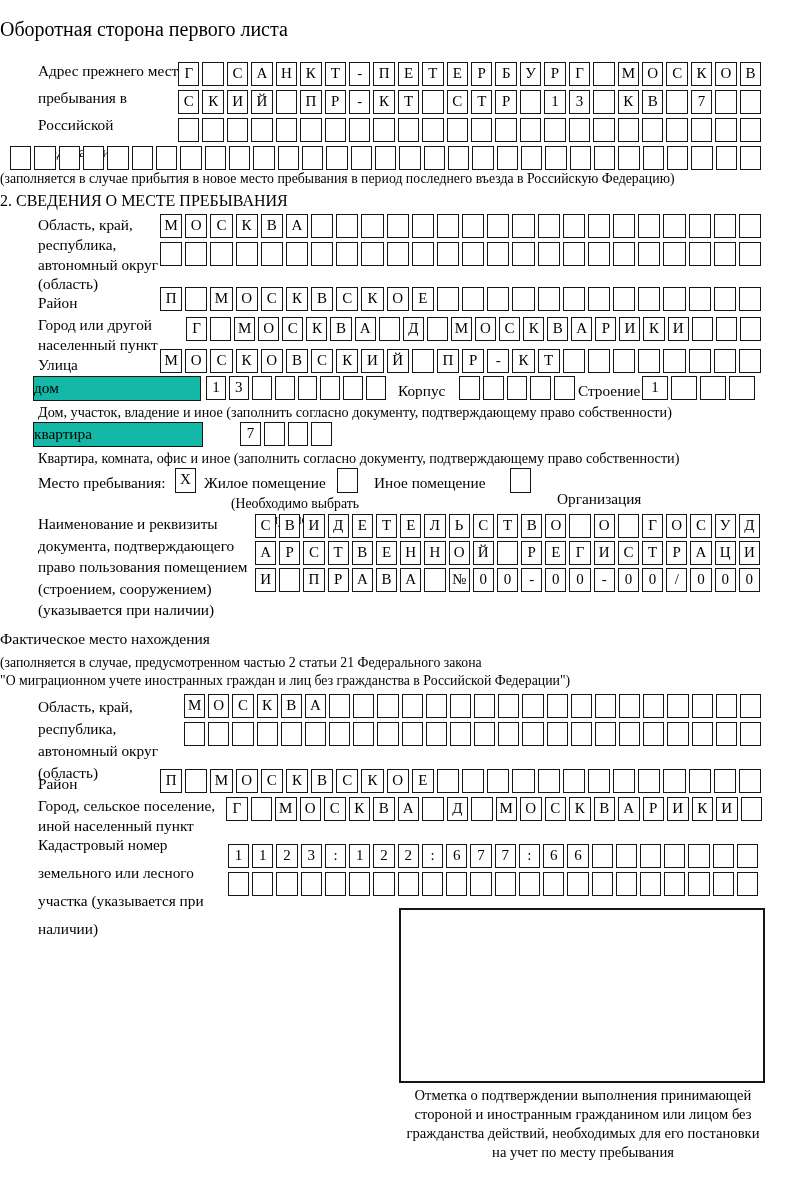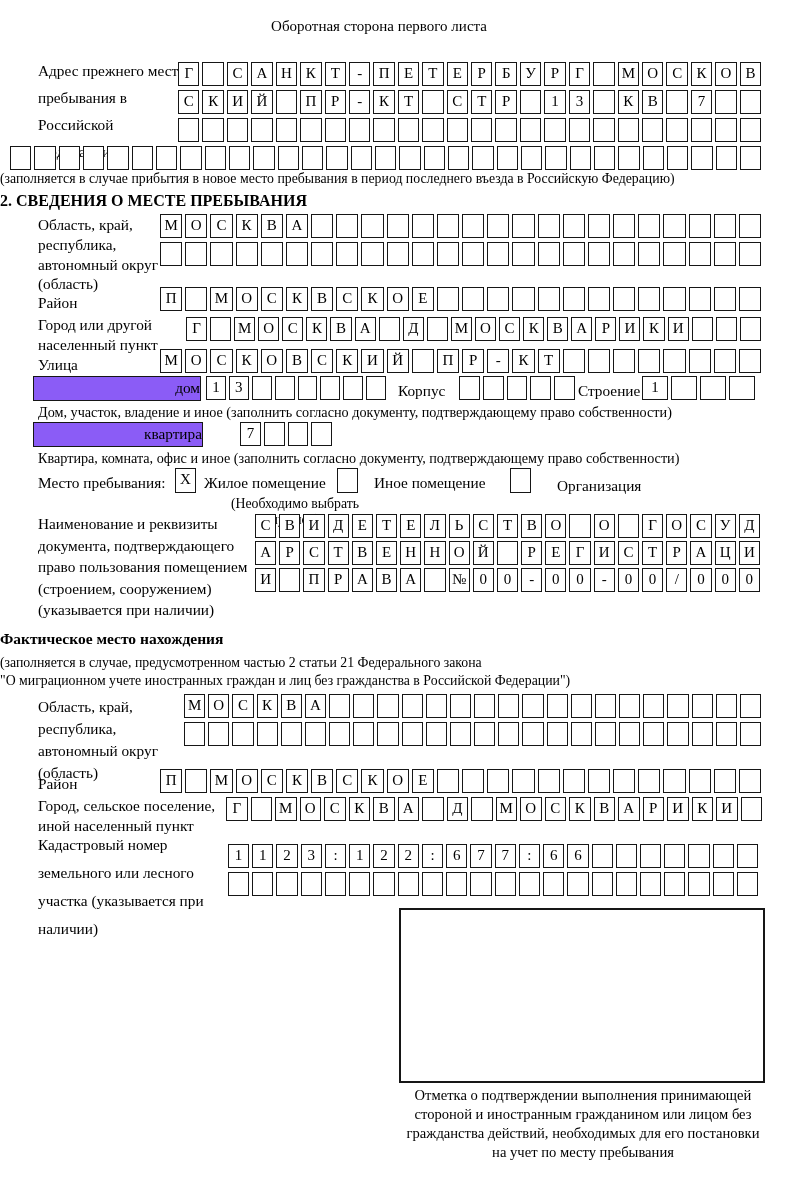--- a/index.html
+++ b/index.html
@@ -5,40 +5,40 @@
   * { margin:0; padding:0; box-sizing:border-box; }
   html,body { background:#ffffff; }
   body {
     width:800px; height:1180px; position:relative;
     font-family:"Liberation Serif", serif; color:#000;
   }
   .abs { position:absolute; }
   .ctr { left:0; width:800px; text-align:left; }
   .lbl { font-size:15.3px; line-height:26px; }
   .note { font-size:13.8px; }
-  .bold { font-weight:bold; }
+  .bold { font-weight:normal; }
   .cellrow { display:flex; gap:3px; height:24px; }
   .cell {
     flex:1; height:24px; border:1.9px solid #161616; background:#fff;
     font-size:15px; line-height:20px; text-align:center; overflow:hidden;
   }
   .cb {
     width:21px; height:25px; border:1.9px solid #161616; background:#fff;
     font-size:15px; line-height:21px; text-align:center;
   }
   .widebox {
-    border:1.9px solid #161616; height:25px; background:#8b5cf6;
-    font-size:15.3px; line-height:21px; text-align:right;
+    border:1.9px solid #161616; height:25px; background:#14b8a6;
+    font-size:15.3px; line-height:21px; text-align:left;
   }
   .stampbox { border:2px solid #161616; background:#fff; }
 </style>
 </head>
 <body>
 
-<div class="abs" style="left:0;top:18px;width:758px;text-align:center;font-size:15px">Оборотная сторона первого листа</div>
+<div class="abs" style="left:0;top:18px;width:758px;text-align:left;font-size:20px">Оборотная сторона первого листа</div>
 
 <div class="abs lbl" style="left:38px;top:57px;width:148px;line-height:27px">Адрес прежнего места пребывания в Российской Федерации</div>
 <div class="abs cellrow" style="left:178px;top:62px;width:583px">
     <div class="cell">Г</div>
     <div class="cell"></div>
     <div class="cell">С</div>
     <div class="cell">А</div>
     <div class="cell">Н</div>
     <div class="cell">К</div>
     <div class="cell">Т</div>
@@ -323,21 +323,21 @@
     <div class="cell"></div>
   </div>
 <div class="abs" style="left:38px;top:450px;font-size:14.2px">Квартира, комната, офис и иное (заполнить согласно документу, подтверждающему право собственности)</div>
 
 <div class="abs lbl" style="left:38px;top:470px">Место пребывания:</div>
 <div class="abs cb" style="left:175px;top:468px">X</div>
 <div class="abs lbl" style="left:204px;top:470px">Жилое помещение</div>
 <div class="abs cb" style="left:337px;top:468px"></div>
 <div class="abs lbl" style="left:374px;top:470px">Иное помещение</div>
 <div class="abs cb" style="left:510px;top:468px"></div>
-<div class="abs lbl" style="left:557px;top:473px">Организация</div>
+<div class="abs lbl" style="left:557px;top:486px">Организация</div>
 <div class="abs note" style="left:205px;top:496px;width:180px;text-align:center">(Необходимо выбрать нужное)</div>
 
 <div class="abs lbl" style="left:38px;top:513px;width:215px;line-height:21.5px">Наименование и реквизиты документа, подтверждающего право пользования помещением (строением, сооружением) (указывается при наличии)</div>
 <div class="abs cellrow" style="left:255px;top:514px;width:505px">
     <div class="cell">С</div>
     <div class="cell">В</div>
     <div class="cell">И</div>
     <div class="cell">Д</div>
     <div class="cell">Е</div>
     <div class="cell">Т</div>

